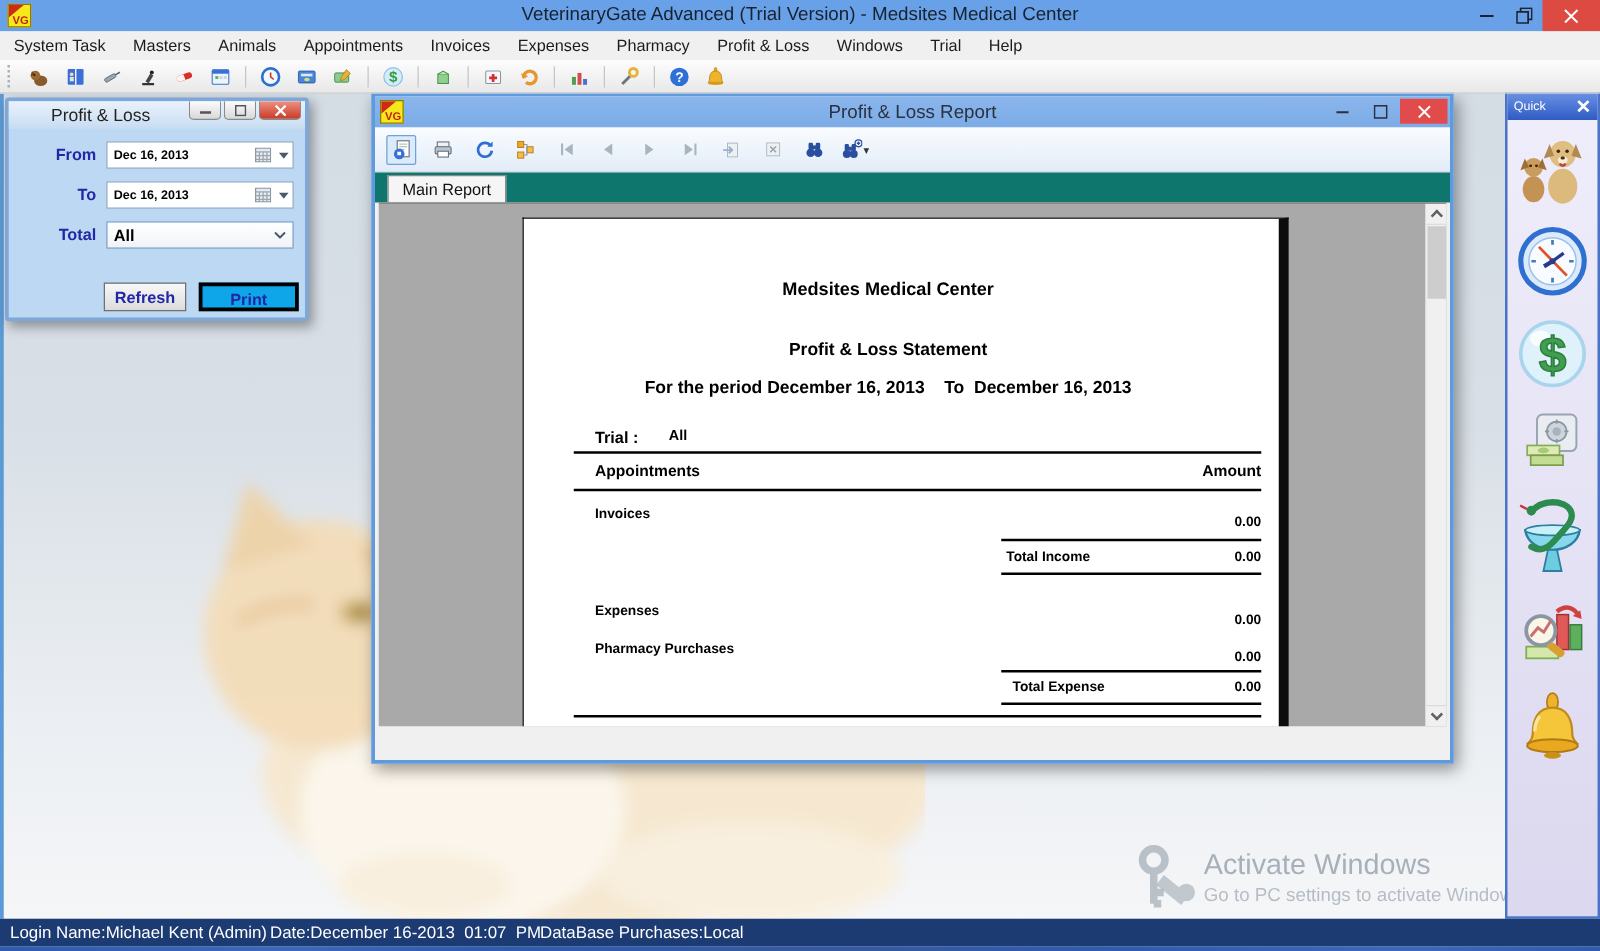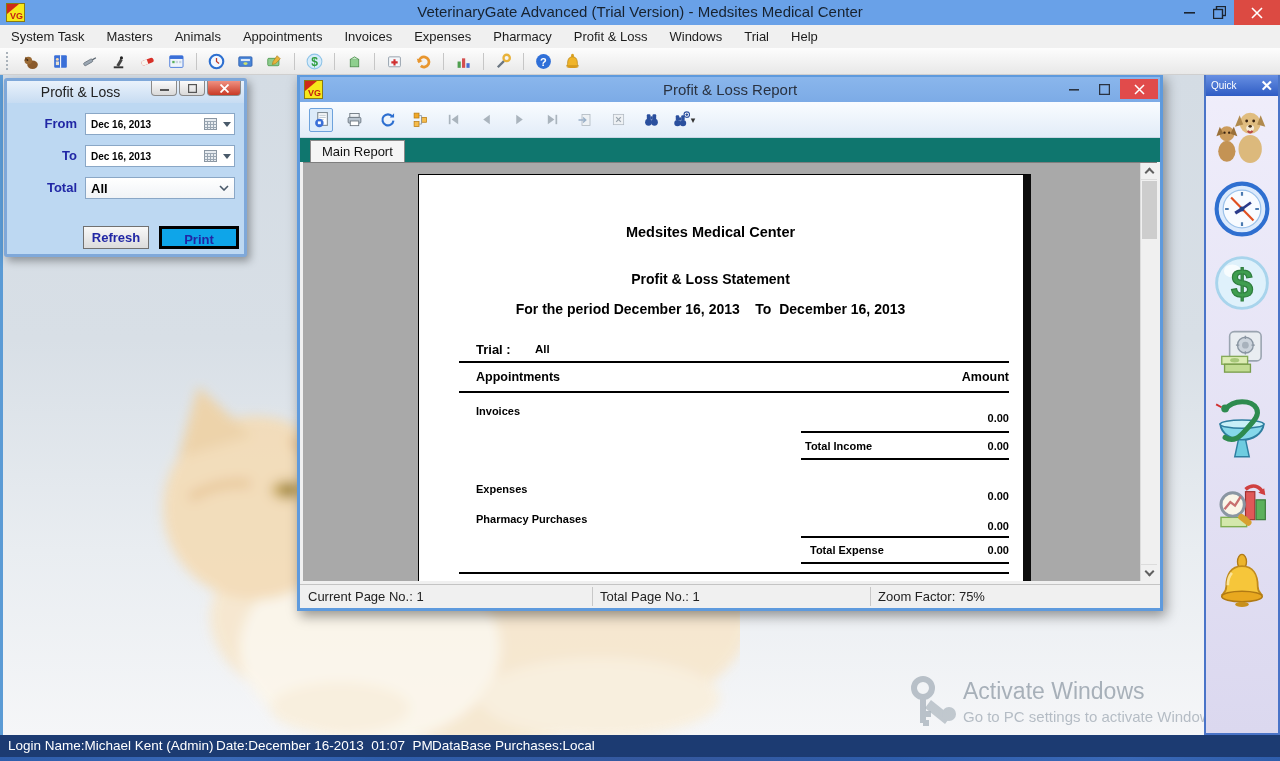--- a/index.html
+++ b/index.html
@@ -552,27 +552,20 @@
         <div class="sbtn" style="top:0;border-bottom:1px solid #dcdcdc">
             <div class="chev up"></div>
           </div>
         <div class="thumb"></div>
         <div class="sbtn" style="bottom:0;border-top:1px solid #dcdcdc">
             <div class="chev down"></div>
           </div>
       </div>
     </div>
 
-    <div class="rstatus">
-      <div class="rs-seg" style="left:8px">Current Page No.: 1</div>
-      <div class="rs-div" style="left:292px"></div>
-      <div class="rs-seg" style="left:300px">Total Page No.: 1</div>
-      <div class="rs-div" style="left:570px"></div>
-      <div class="rs-seg" style="left:578px">Zoom Factor: 75%</div>
-    </div>
   </div>
 
   <div class="quick">
     <div class="qhead">
       <span class="qt">Quick</span>
       <span class="qx">✕</span>
     </div>
     <div class="qbody">
       <div class="qbtn">
         <svg width="56" height="62" viewBox="0 0 48 52">

